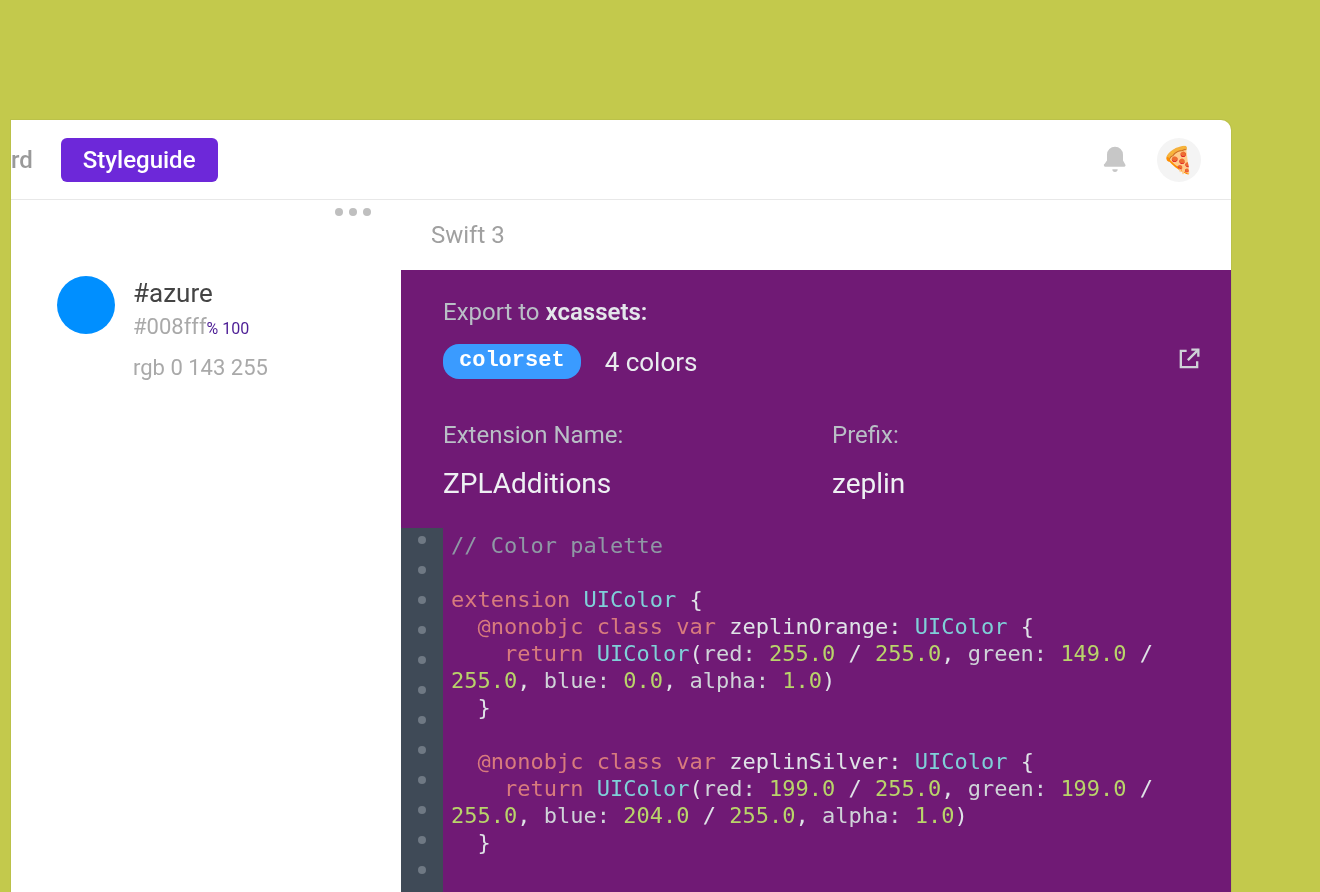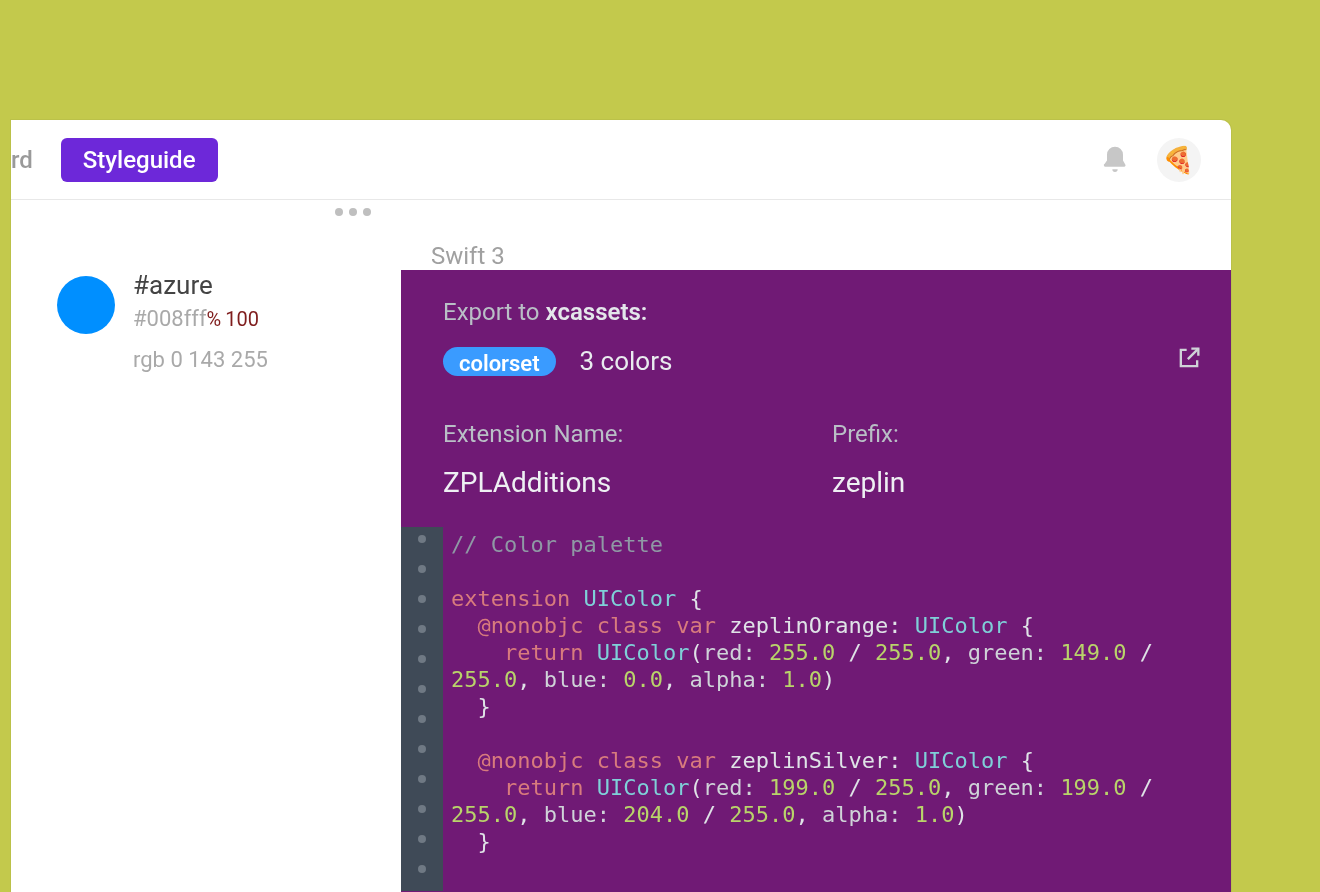--- a/index.html
+++ b/index.html
@@ -114,41 +114,42 @@
     width: 58px;
     height: 58px;
     border-radius: 50%;
     background: #008fff;
     margin-top: 6px;
   }
   .color-info { display: flex; flex-direction: column; }
   .color-name {
     font-size: 26px;
     color: #444;
+    margin-top: 8px;
   }
   .color-hex-row {
     display: flex;
     align-items: baseline;
     margin-top: 6px;
   }
   .color-hex { font-size: 22px; color: #a9a9a9; }
-  .color-pct { font-size: 20px; color: #7f1d1d; }
+  .color-pct { font-size: 16px; color: #4c1d95; }
   .color-pct .pctmark { margin-right: 4px; }
   .color-rgb { font-size: 22px; color: #a9a9a9; margin-top: 16px; }
 
   .right {
     flex: 1;
     display: flex;
     flex-direction: column;
     min-width: 0;
   }
   .code-title-bar {
     height: 70px;
     display: flex;
-    align-items: flex-end;
+    align-items: center;
     padding-left: 30px;
   }
   .code-panel {
     flex: 1;
     background: #701a75;
     color: #c7ccd1;
     padding: 28px 30px 10px 42px;
     font-size: 23px;
     display: flex;
     flex-direction: column;
@@ -163,23 +164,24 @@
   .chips-row {
     margin-top: 18px;
     display: flex;
     align-items: center;
     gap: 24px;
   }
   .chip {
     background: #3a9bff;
     color: #fff;
     font-weight: 600;
-    padding: 4px 16px 0 16px;
+    padding: 4px 16px 6px 16px;
     border-radius: 16px;
     font-size: 22px;
+    font-family: Liberation Mono, monospace;
   }
   .colors-count {
     font-size: 26px;
     color: #e9ecef;
   }
   .export-icon {
     margin-left: auto;
     color: #cfd3d8;
     margin-right: -2px;
   }
@@ -288,21 +290,21 @@
         <span class="swift-label" style="position: static;">Swift 3</span>
       </div>
 
       <div class="code-panel">
         <div class="export-line">
           <span>Export to </span><b>xcassets:</b>
         </div>
 
         <div class="chips-row">
           <span class="chip">colorset</span>
-          <span class="colors-count">3 colors</span>
+          <span class="colors-count">4 colors</span>
           <span class="export-icon">
             <svg width="28" height="28" viewBox="0 0 24 24" fill="none" stroke="currentColor" stroke-width="2">
               <path d="M14 4h6v6"></path>
               <path d="M20 4l-9 9"></path>
               <path d="M19 14v5H5V5h5"></path>
             </svg>
           </span>
         </div>
 
         <div class="fields">

